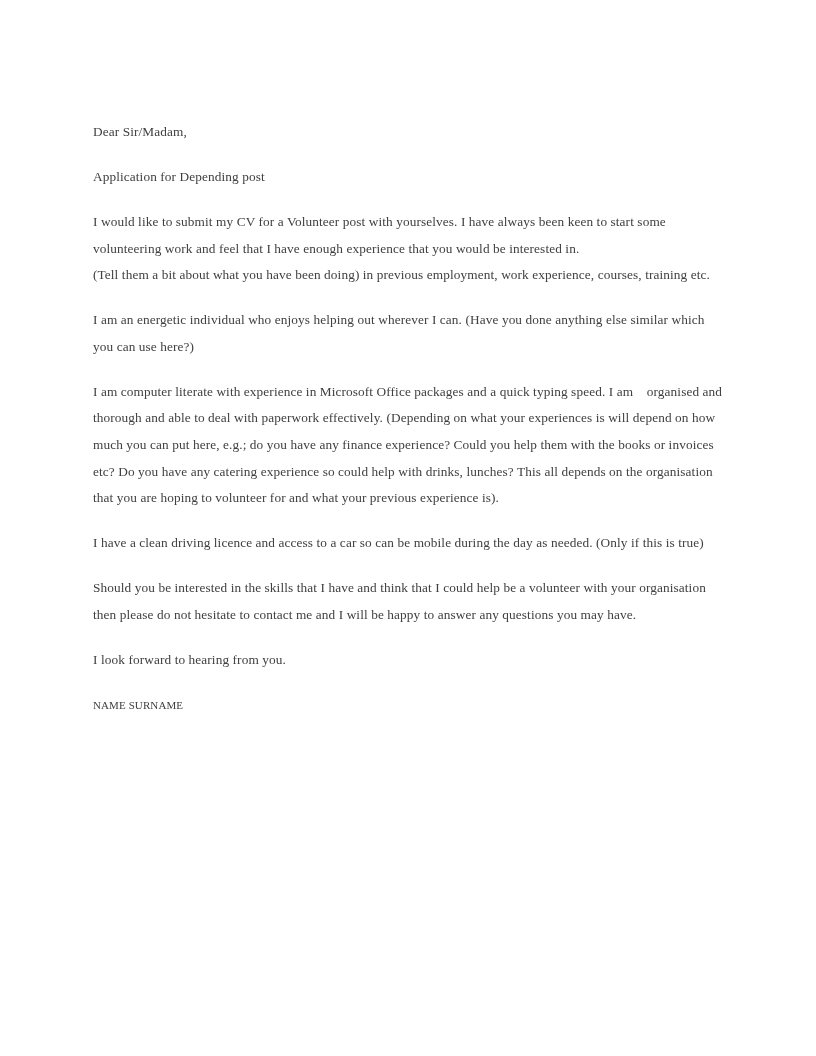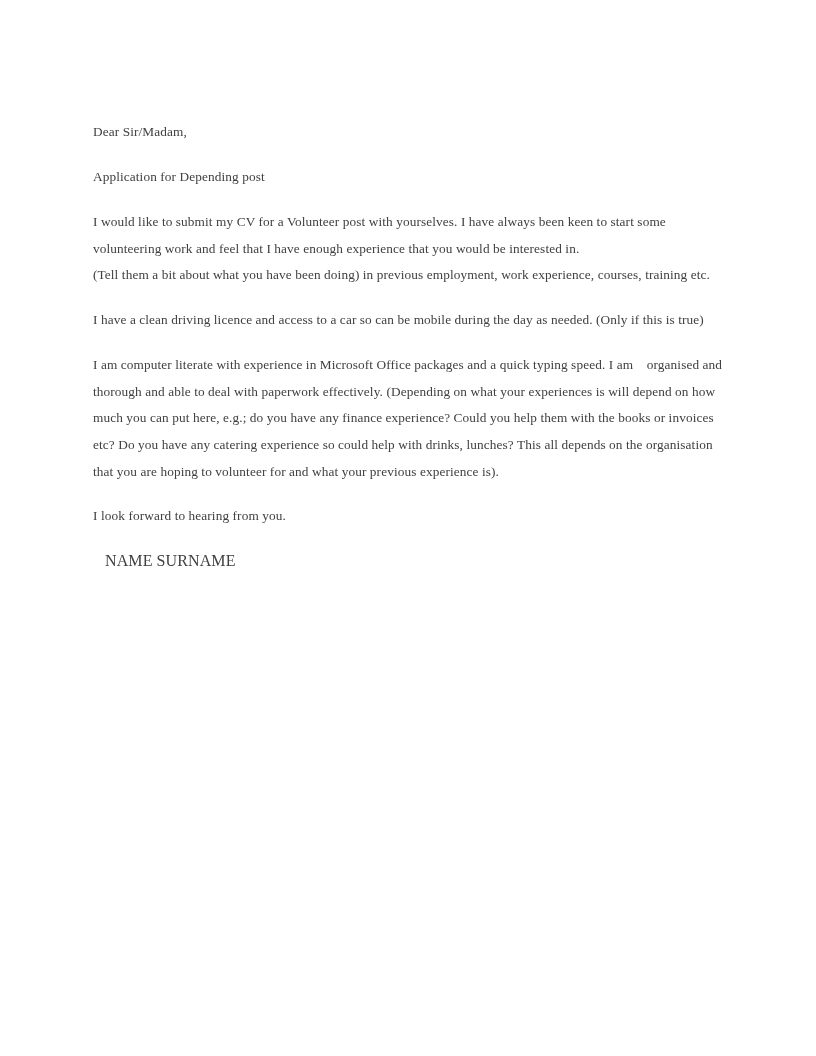--- a/index.html
+++ b/index.html
@@ -19,34 +19,37 @@
     font-size: 13.3px;
     color: #404040;
   }
   .para {
     margin: 0 0 18.4px 0;
     line-height: 26.6px;
     white-space: pre-line;
     letter-spacing: 0.1px;
   }
   .signature {
-    font-size: 16px;
-    margin-left: 12px;
+    font-size: 11px;
   }
 </style>
 </head>
 <body>
 
 <div class="page">
   <p class="para">Dear Sir/Madam,</p>
   <p class="para">Application for Depending post</p>
   <p class="para">I would like to submit my CV for a Volunteer post with yourselves. I have always been keen to start some
 volunteering work and feel that I have enough experience that you would be interested in.
 (Tell them a bit about what you have been doing) in previous employment, work experience, courses, training etc.</p>
-  <p class="para">I have a clean driving licence and access to a car so can be mobile during the day as needed. (Only if this is true)</p>
+  <p class="para">I am an energetic individual who enjoys helping out wherever I can. (Have you done anything else similar which
+you can use here?)</p>
   <p class="para">I am computer literate with experience in Microsoft Office packages and a quick typing speed. I am &nbsp;&nbsp; organised and
 thorough and able to deal with paperwork effectively. (Depending on what your experiences is will depend on how
 much you can put here, e.g.; do you have any finance experience? Could you help them with the books or invoices
 etc? Do you have any catering experience so could help with drinks, lunches? This all depends on the organisation
 that you are hoping to volunteer for and what your previous experience is).</p>
+  <p class="para">I have a clean driving licence and access to a car so can be mobile during the day as needed. (Only if this is true)</p>
+  <p class="para">Should you be interested in the skills that I have and think that I could help be a volunteer with your organisation
+then please do not hesitate to contact me and I will be happy to answer any questions you may have.</p>
   <p class="para">I look forward to hearing from you.</p>
   <p class="para signature">NAME SURNAME</p>
 </div>
 
 </body></html>

